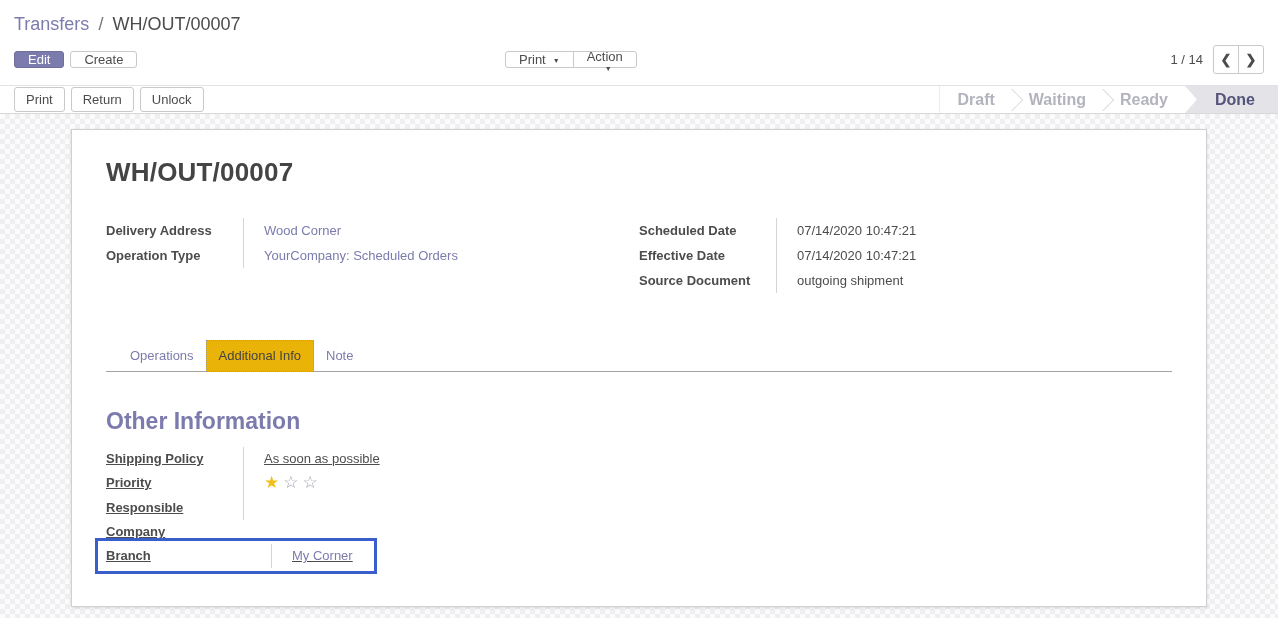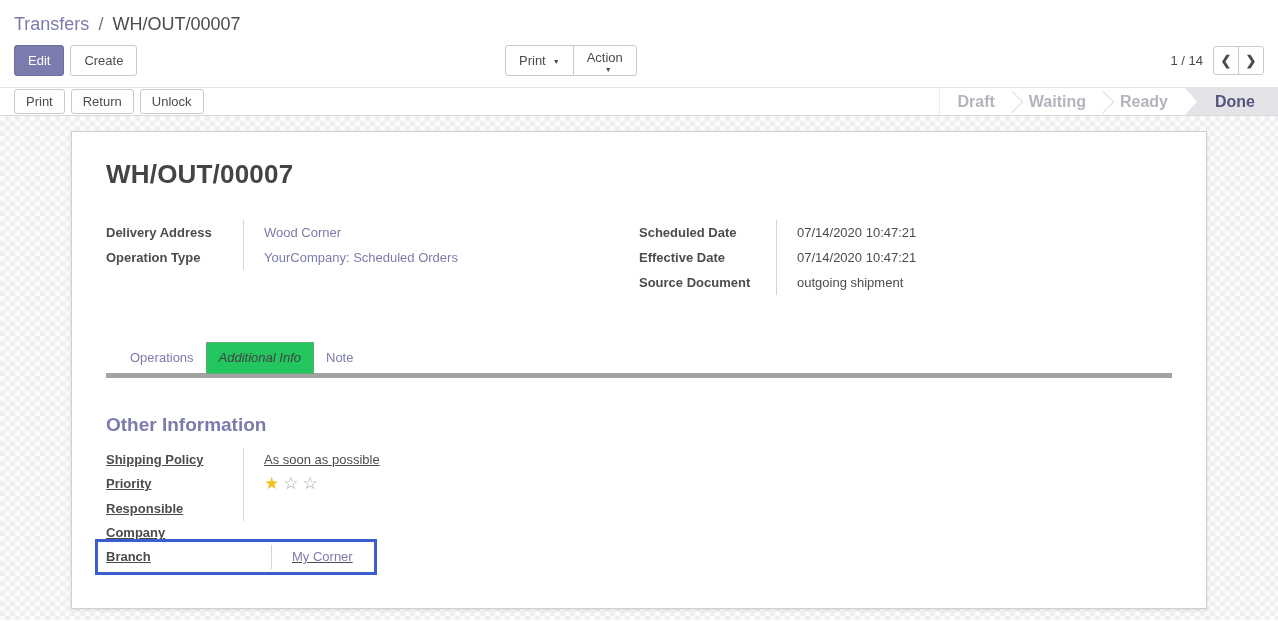--- a/index.html
+++ b/index.html
@@ -13,21 +13,21 @@
   
   .control-panel { background: #fff; padding: 12px 14px 0 14px; }
   .breadcrumb { font-size: 18px; line-height: 24px; }
   .breadcrumb a { color: #7c7bad; text-decoration: none; cursor: pointer; }
   .breadcrumb .crumb-sep { color: #777; margin: 0 4px; }
   .breadcrumb .crumb-current { color: #4c4c4c; }
 
   .cp-row { position: relative; display: flex; align-items: center; margin-top: 9px; padding-bottom: 11px; }
   .btn {
     display: inline-flex; align-items: center; justify-content: center;
-    height: 31px; padding: 0 13px; font-size: 13px;
+    height: 17px; padding: 0 13px; font-size: 13px;
     background: #fff; border: 1px solid #c9c9c9; border-radius: 3px;
     color: #4c4c4c; cursor: pointer; white-space: nowrap;
   }
   .btn-primary { background: #7c7bad; border-color: #6f6e9d; color: #fff; }
   .left-btns { display: flex; gap: 6px; }
   .center-btns { position: absolute; left: 491px; display: flex; }
   .dropdown-btn { border-radius: 0; margin-left: -1px; }
   .dropdown-btn:first-child { border-radius: 3px 0 0 3px; margin-left: 0; }
   .dropdown-btn:last-child { border-radius: 0 3px 3px 0; flex-direction: column; }
   .caret { font-size: 7px; margin-left: 7px; color: #4c4c4c; transform: translateY(1px); }
@@ -82,32 +82,32 @@
   }
   .sheet-title { font-size: 26px; font-weight: bold; color: #444; letter-spacing: 0.2px; }
 
   .field-groups { display: flex; margin-top: 30px; }
   .o-group { flex: 1 1 50%; }
   .o-row { display: grid; grid-template-columns: 137px 1fr; min-height: 25px; line-height: 25px; }
   .o-label { font-weight: bold; color: #4c4c4c; padding-right: 8px; }
   .o-val { border-left: 1px solid #d5d5d5; padding-left: 20px; color: #4c4c4c; }
   .o-link { color: #7c7bad; text-decoration: none; cursor: pointer; }
 
-  .tabs { margin-top: 47px; border-bottom: 5px solid #a3a3a3; display: flex; padding-left: 12px; }
+  .tabs { margin-top: 47px; border-bottom: 1px solid #a3a3a3; display: flex; padding-left: 12px; }
   .tab {
     padding: 7px 12px 8px 12px; font-size: 13px; color: #7c7bad; cursor: pointer;
     background: transparent; border: none; white-space: nowrap;
   }
   .tab.active {
-    color: #444; background: #22c55e;
-    border: 1px dotted #9a9a9a; margin-bottom: -1px; font-style: italic;
+    color: #444; background: #eab308;
+    border: 1px dotted #9a9a9a; margin-bottom: -1px;
   }
 
   .notebook-page { padding-top: 36px; }
-  .section-heading { font-size: 19px; font-weight: bold; color: #7c7bad; margin-bottom: 12px; }
+  .section-heading { font-size: 23px; font-weight: bold; color: #7c7bad; margin-bottom: 12px; }
   .oi-group .o-row { min-height: 24px; line-height: 24px; text-decoration: underline; }
   .oi-group { width: 50%; }
 
   .stars { display: inline-flex; gap: 4px; font-size: 17px; line-height: 24px; }
   .star-filled { color: #f0c020; cursor: pointer; }
   .star-empty { color: #a3a3b0; cursor: pointer; }
 
   .o-row.highlight { position: relative; gap: 28px; }
   .highlight-box {
     position: absolute; left: -11px; top: -6px;

